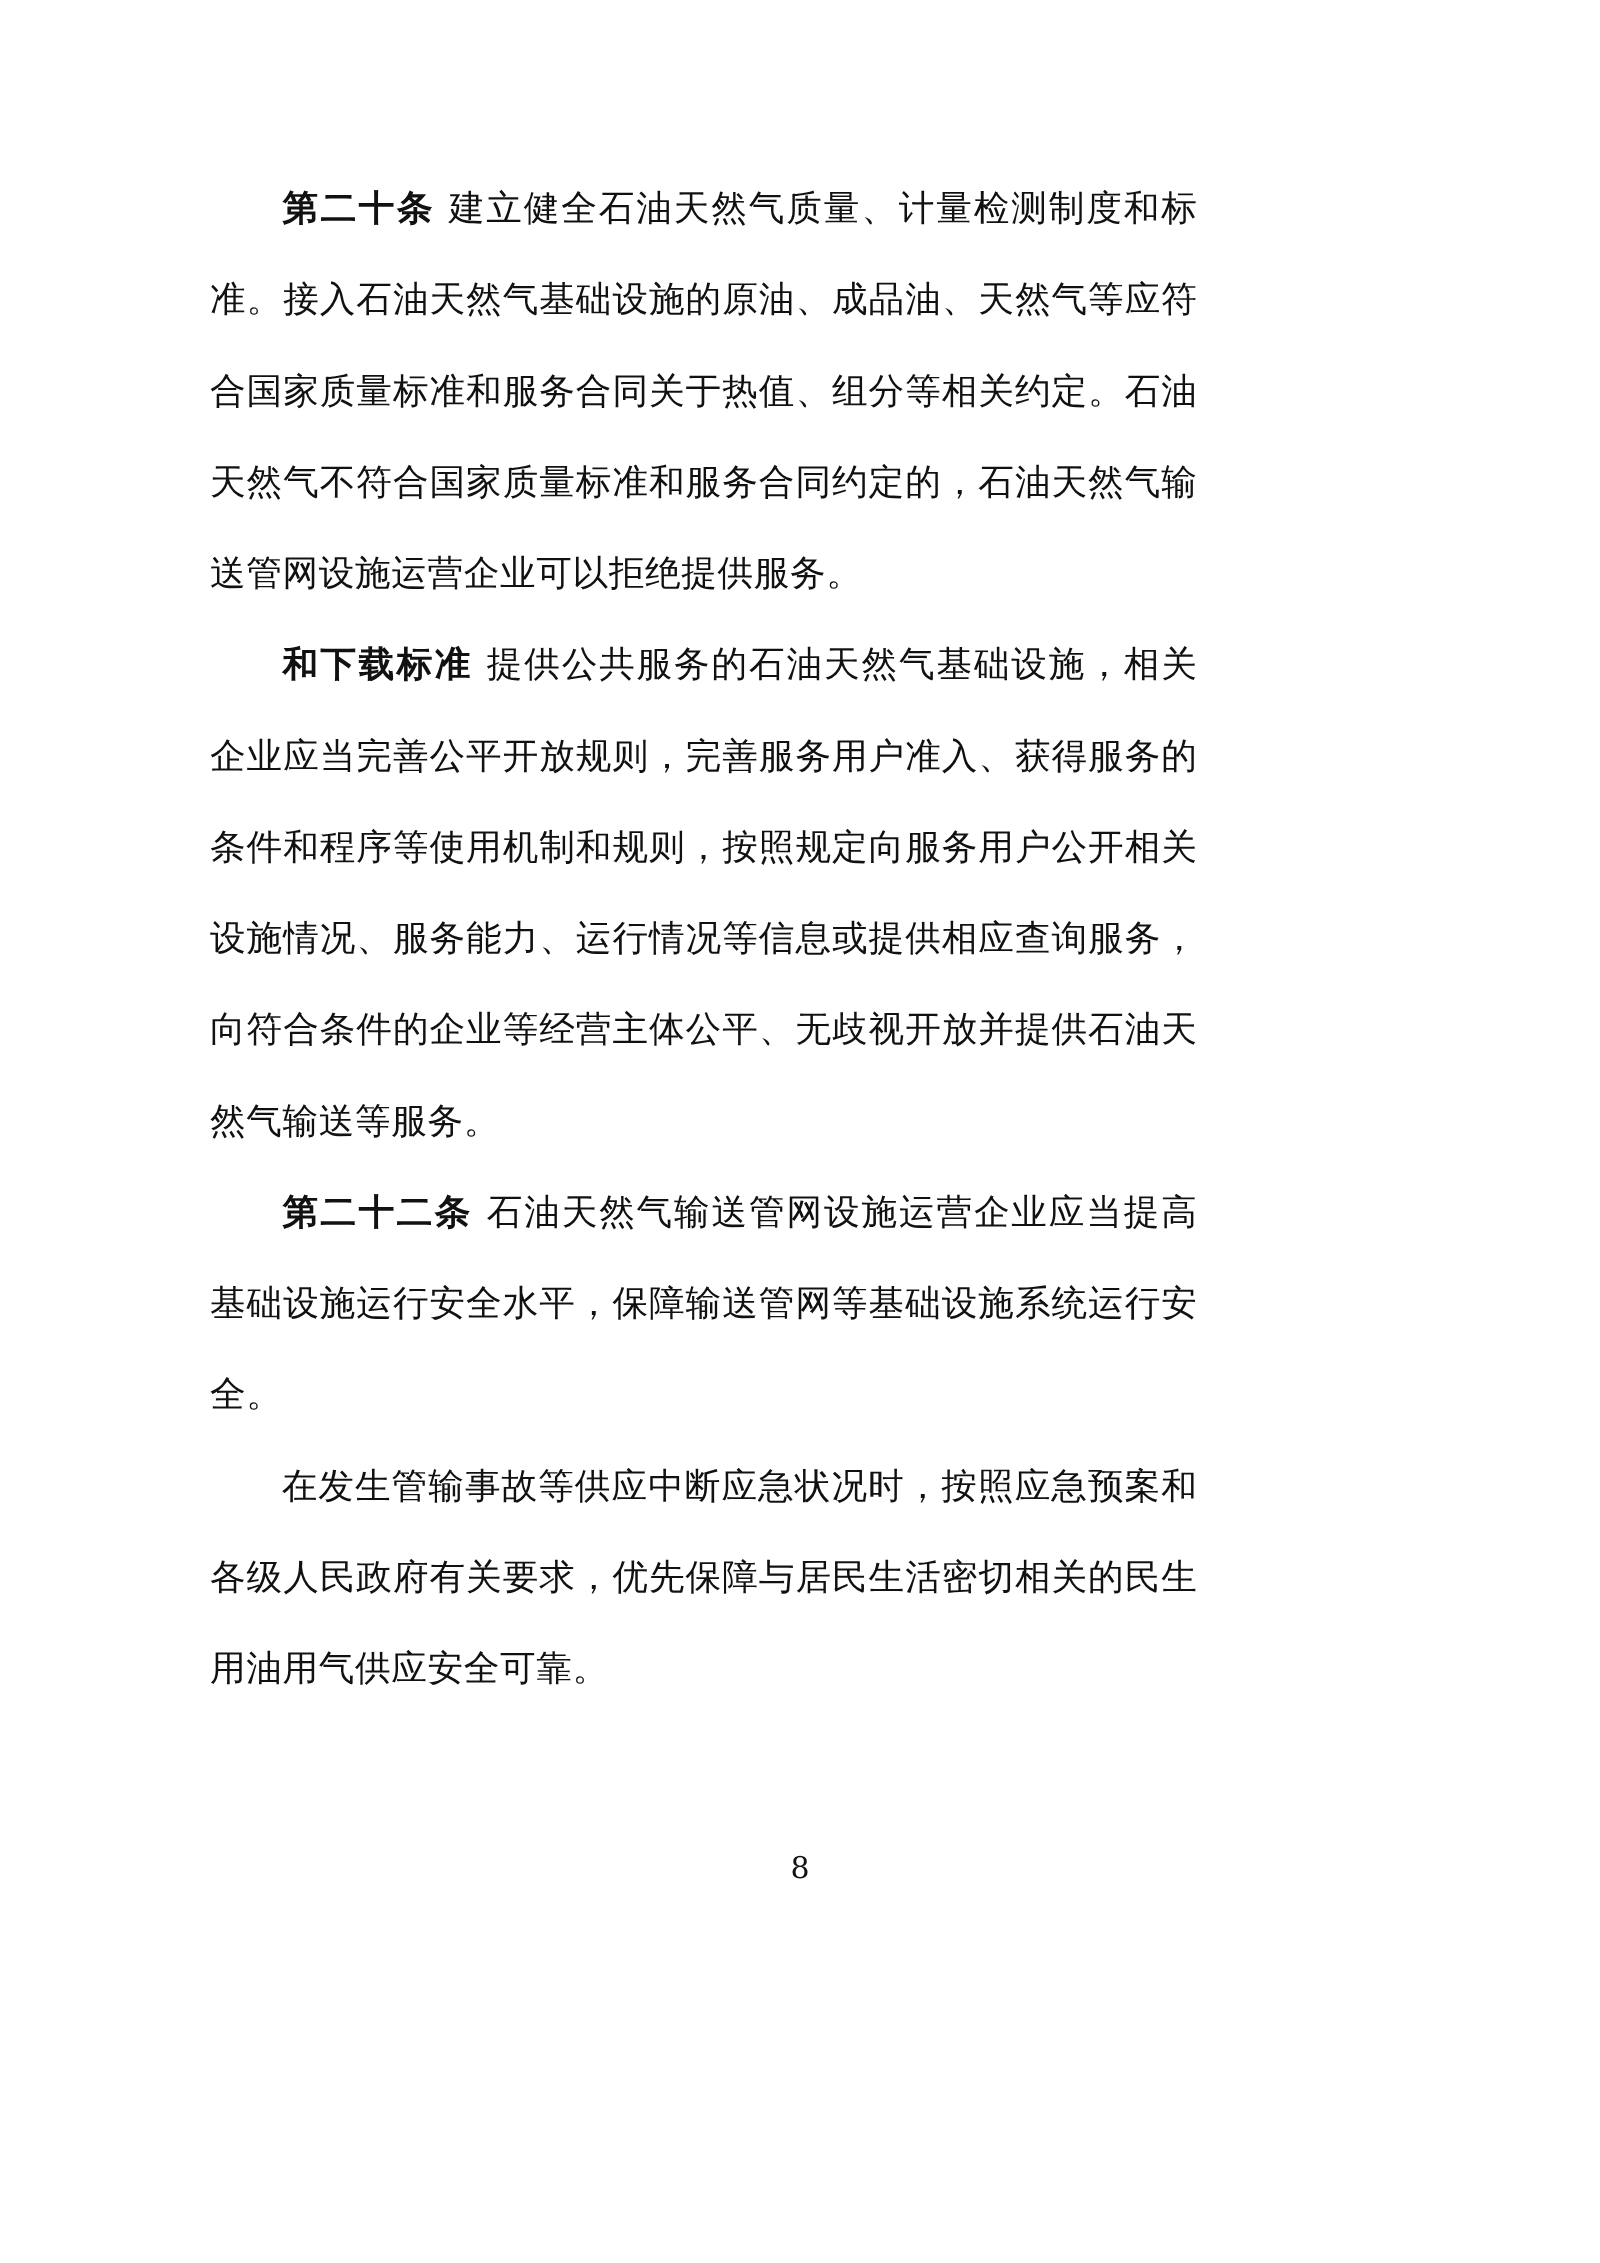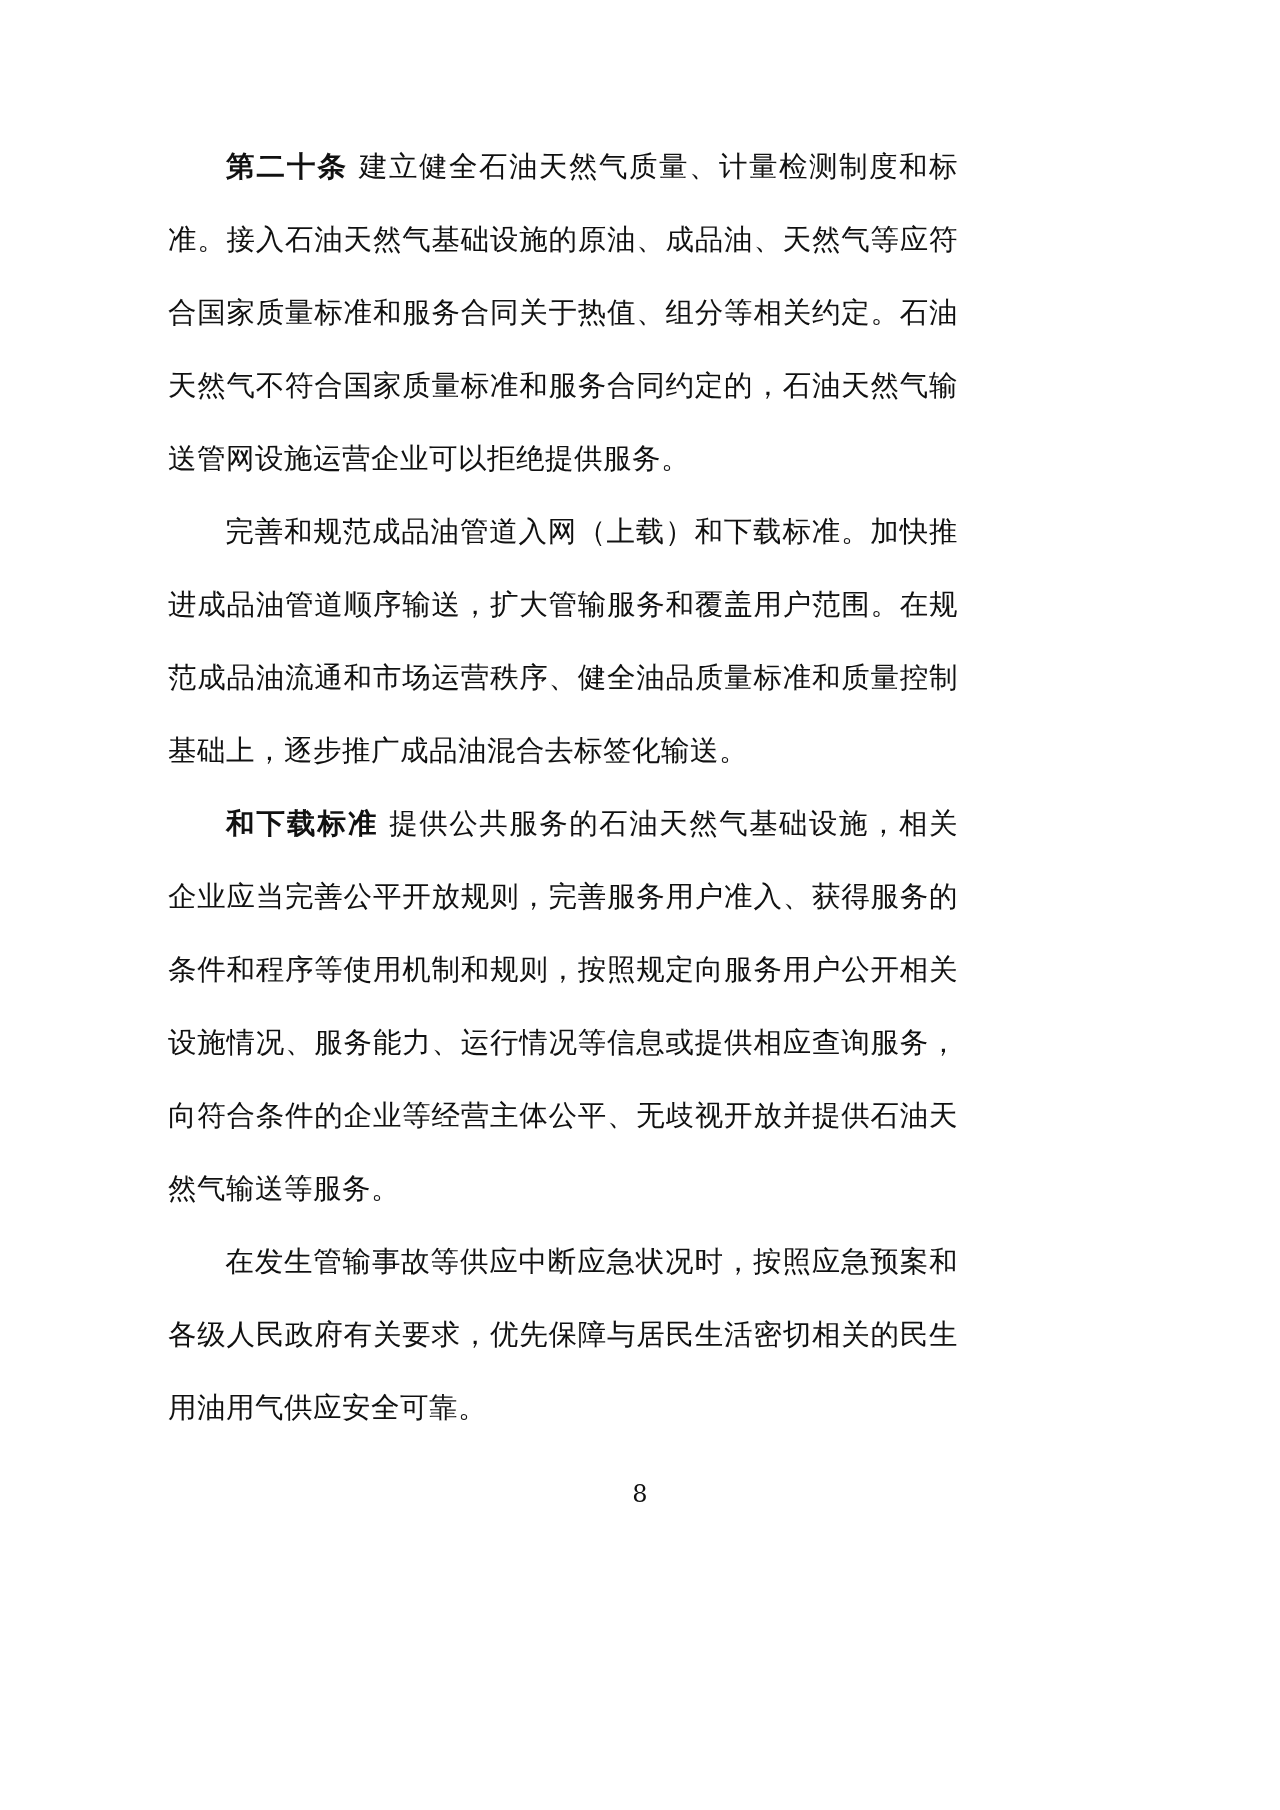--- a/index.html
+++ b/index.html
@@ -59,29 +59,29 @@
 <body>
 
 <div class="page">
 
   <div class="content">
 
     <p class="para">
       <span class="indent"></span><span class="art">第二十条</span><span class="art-sp"></span><span>建立健全石油天然气质量、计量检测制度和标准。接入石油天然气基础设施的原油、成品油、天然气等应符合国家质量标准和服务合同关于热值、组分等相关约定。石油天然气不符合国家质量标准和服务合同约定的，石油天然气输送管网设施运营企业可以拒绝提供服务。</span>
     </p>
 
-    <p class="para">
-      <span class="indent"></span><span>完善和规范成品油管道入网（上载）和下载标准。加快推进成品油管道顺序输送，扩大管输服务和覆盖用户范围。在规范成品油流通和市场运营秩序、健全油品质量标准和质量控制基础上，逐步推广成品油混合去标签化输送。</span>
-    </p>
 
     <p class="para">
       <span class="indent"></span><span class="art">和下载标准</span><span class="art-sp"></span><span>提供公共服务的石油天然气基础设施，相关企业应当完善公平开放规则，完善服务用户准入、获得服务的条件和程序等使用机制和规则，按照规定向服务用户公开相关设施情况、服务能力、运行情况等信息或提供相应查询服务，向符合条件的企业等经营主体公平、无歧视开放并提供石油天然气输送等服务。</span>
     </p>
 
 
+    <p class="para">
+      <span class="indent"></span><span class="art">第二十二条</span><span class="art-sp"></span><span>石油天然气输送管网设施运营企业应当提高基础设施运行安全水平，保障输送管网等基础设施系统运行安全。</span>
+    </p>
 
     <p class="para">
       <span class="indent"></span><span>在发生管输事故等供应中断应急状况时，按照应急预案和各级人民政府有关要求，优先保障与居民生活密切相关的民生用油用气供应安全可靠。</span>
     </p>
 
   </div>
 
   <div class="footer">8</div>
 
 </div>

